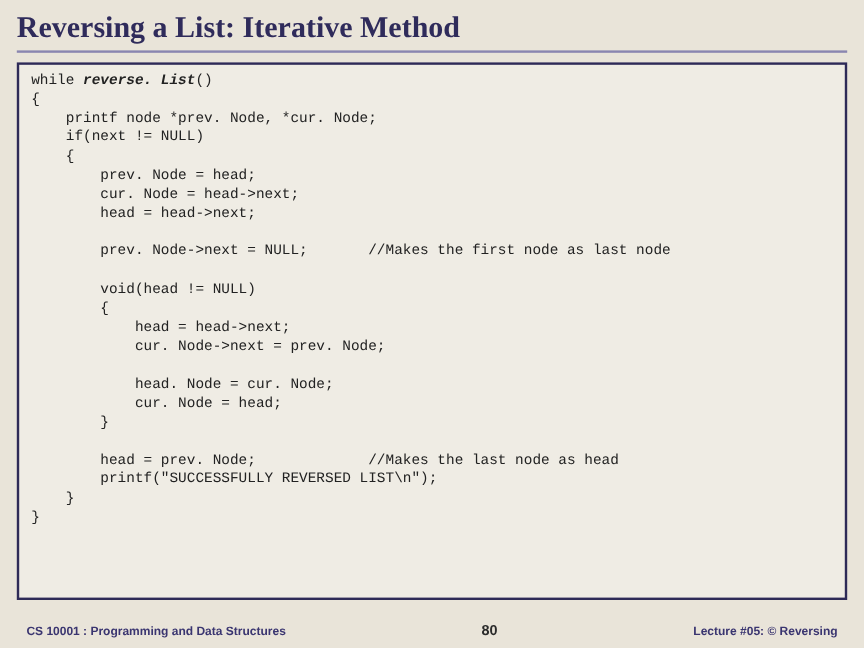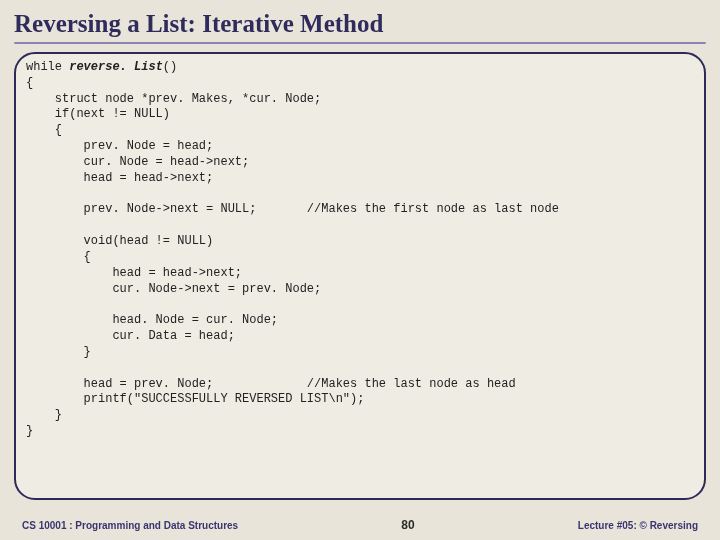--- a/index.html
+++ b/index.html
@@ -1,15 +1,15 @@
 <!DOCTYPE html>
 <html><head>
 <meta charset="utf-8">
 <style>
-  * { margin: 0; padding: 0; box-sizing: border-box; border-radius: 21px; }
+  * { margin: 0; padding: 0; box-sizing: border-box; }
   html, body { width: 720px; height: 540px; overflow: hidden; }
   body {
     background: #e9e4d9;
     font-family: Georgia, 'Times New Roman', serif;
     position: relative;
   }
   .slide {
     width: 720px;
     height: 540px;
     padding: 10px 14px 0 14px;
@@ -58,36 +58,36 @@
 </head>
 <body>
 
 <div class="slide">
   <div class="title">Reversing a List: Iterative Method</div>
   <div class="hr"></div>
 
   <div class="codebox">
 <pre class="code"><span><span>while </span><span class="fn">reverse. List</span><span>()</span></span>
 <span>{</span>
-<span>    struct node *prev. Makes, *cur. Node;</span>
+<span>    printf node *prev. Node, *cur. Node;</span>
 <span>    if(next != NULL)</span>
 <span>    {</span>
 <span>        prev. Node = head;</span>
 <span>        cur. Node = head-&gt;next;</span>
 <span>        head = head-&gt;next;</span>
 <span></span>
 <span>        prev. Node-&gt;next = NULL;       //Makes the first node as last node</span>
 <span></span>
 <span>        void(head != NULL)</span>
 <span>        {</span>
 <span>            head = head-&gt;next;</span>
 <span>            cur. Node-&gt;next = prev. Node;</span>
 <span></span>
 <span>            head. Node = cur. Node;</span>
-<span>            cur. Data = head;</span>
+<span>            cur. Node = head;</span>
 <span>        }</span>
 <span></span>
 <span>        head = prev. Node;             //Makes the last node as head</span>
 <span>        printf("SUCCESSFULLY REVERSED LIST\n");</span>
 <span>    }</span>
 <span>}</span></pre>
   </div>
 
   <div class="footer">
     <span>CS 10001 : Programming and Data Structures</span>

